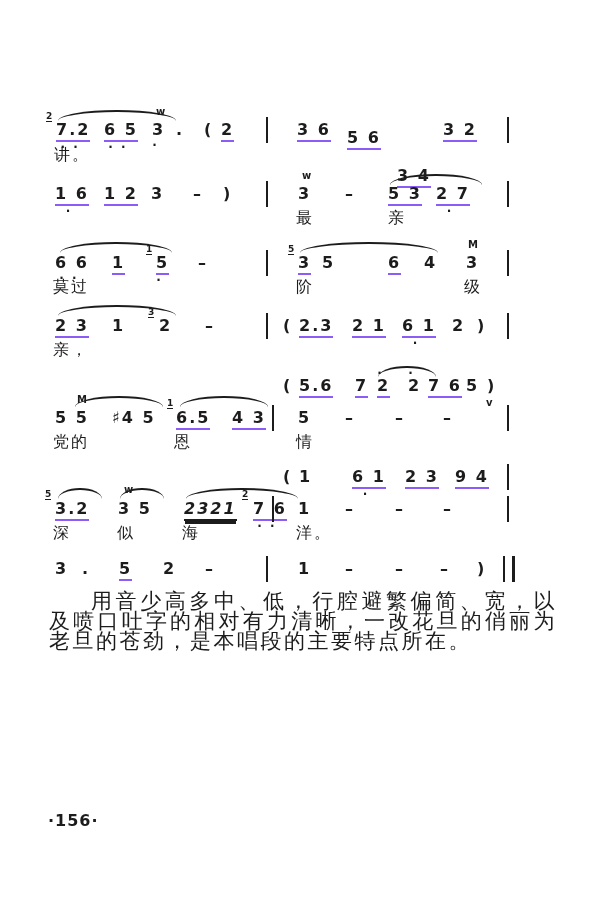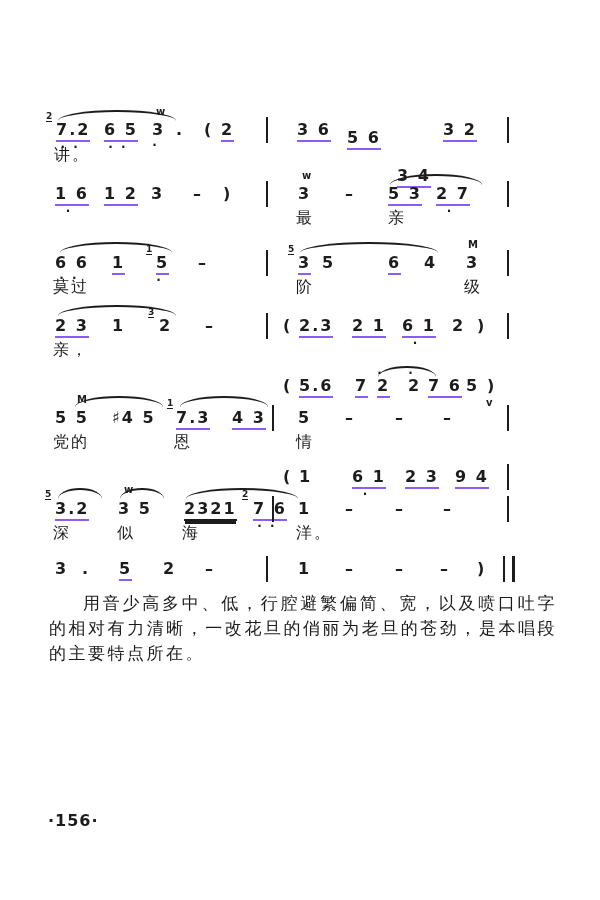--- a/index.html
+++ b/index.html
@@ -39,21 +39,21 @@
   .dotsB,.dotsA{
     position:absolute;left:0;right:0;text-align:center;
     font-size:12px;line-height:6px;font-weight:bold;letter-spacing:8px;
   }
   .dotsB{top:100%;margin-top:3px;}
   .dotsA{bottom:100%;margin-bottom:1px;}
   .note.u1 .dotsB,.note.u2 .dotsB{margin-top:4px;}
   
   #prose{
     position:absolute;left:49px;top:591px;width:508px;
-    font-size:17px;line-height:25px;letter-spacing:2.5px;text-align:justify;
+    font-size:21px;line-height:20px;letter-spacing:2.5px;text-align:justify;
   }
   .para{text-indent:2em;margin:0 0 1px 0;}
   #page-number{
     position:absolute;left:48px;top:811px;
     font-family:"DejaVu Sans","Liberation Sans",sans-serif;
     font-weight:bold;font-size:16px;letter-spacing:1px;
   }
   #footer{
     position:absolute;right:12px;top:860px;
     font-size:18px;font-weight:bold;letter-spacing:2px;
@@ -139,21 +139,21 @@
       <div class="tk note" style="left: 408px; top: 377px;">2<span class="dotsA">·</span></div>
       <div class="tk note u1" style="left: 428px; top: 377px;">7 6</div>
       <div class="tk note" style="left: 466px; top: 377px;">5</div>
       <div class="tk paren" style="left: 487px; top: 377px;">)</div>
       <div class="tk orn" style="left: 77px; top: 395px;">M</div>
       <div class="tk slur" style="left: 75px; top: 396px; width: 88px;"></div>
       <div class="tk note" style="left: 55px; top: 409px;">5 5</div>
       <div class="tk note" style="left: 112px; top: 409px;">♯4 5</div>
       <div class="tk grace" style="left: 167px; top: 399px;">1</div>
       <div class="tk slur" style="left: 180px; top: 396px; width: 88px;"></div>
-      <div class="tk note u1" style="left: 176px; top: 409px;">7.3</div>
+      <div class="tk note u1" style="left: 176px; top: 409px;">6.5</div>
       <div class="tk note u1" style="left: 232px; top: 409px;">4 3</div>
       <div class="tk bar" style="left: 272px; top: 405px;"></div>
       <div class="tk note" style="left: 298px; top: 409px;">5</div>
       <div class="tk note" style="left: 345px; top: 409px;">–</div>
       <div class="tk note" style="left: 395px; top: 409px;">–</div>
       <div class="tk note" style="left: 443px; top: 409px;">–</div>
       <div class="tk orn" style="left: 486px; top: 398px;">v</div>
       <div class="tk bar" style="left: 507px; top: 405px;"></div>
       <div class="tk lyric" style="left: 53px; top: 432px;">党的</div>
       <div class="tk lyric" style="left: 174px; top: 432px;">恩</div>
@@ -164,21 +164,21 @@
       <div class="tk note u1" style="left: 405px; top: 468px;">2 3</div>
       <div class="tk note u1" style="left: 455px; top: 468px;">9 4</div>
       <div class="tk bar" style="left: 507px; top: 464px;"></div>
       <div class="tk grace" style="left: 45px; top: 490px;">5</div>
       <div class="tk slur" style="left: 58px; top: 488px; width: 44px;"></div>
       <div class="tk note u1" style="left: 55px; top: 500px;">3.2</div>
       <div class="tk orn" style="left: 124px; top: 485px;">w</div>
       <div class="tk slur" style="left: 120px; top: 488px; width: 44px;"></div>
       <div class="tk note" style="left: 118px; top: 500px;">3 5</div>
       <div class="tk slur" style="left: 186px; top: 488px; width: 112px;"></div>
-      <div class="tk note u2" style="left: 184px; top: 500px;">2321</div>
+      <div class="tk note u2" style="left: 184px; top: 500px; font-style: italic;">2321</div>
       <div class="tk grace" style="left: 242px; top: 490px;">2</div>
       <div class="tk note u1" style="left: 253px; top: 500px;">7 6<span class="dotsB">··</span></div>
       <div class="tk bar" style="left: 272px; top: 496px;"></div>
       <div class="tk note" style="left: 298px; top: 500px;">1</div>
       <div class="tk note" style="left: 345px; top: 500px;">–</div>
       <div class="tk note" style="left: 395px; top: 500px;">–</div>
       <div class="tk note" style="left: 443px; top: 500px;">–</div>
       <div class="tk bar" style="left: 507px; top: 496px;"></div>
       <div class="tk lyric" style="left: 53px; top: 523px;">深</div>
       <div class="tk lyric" style="left: 117px; top: 523px;">似</div>

